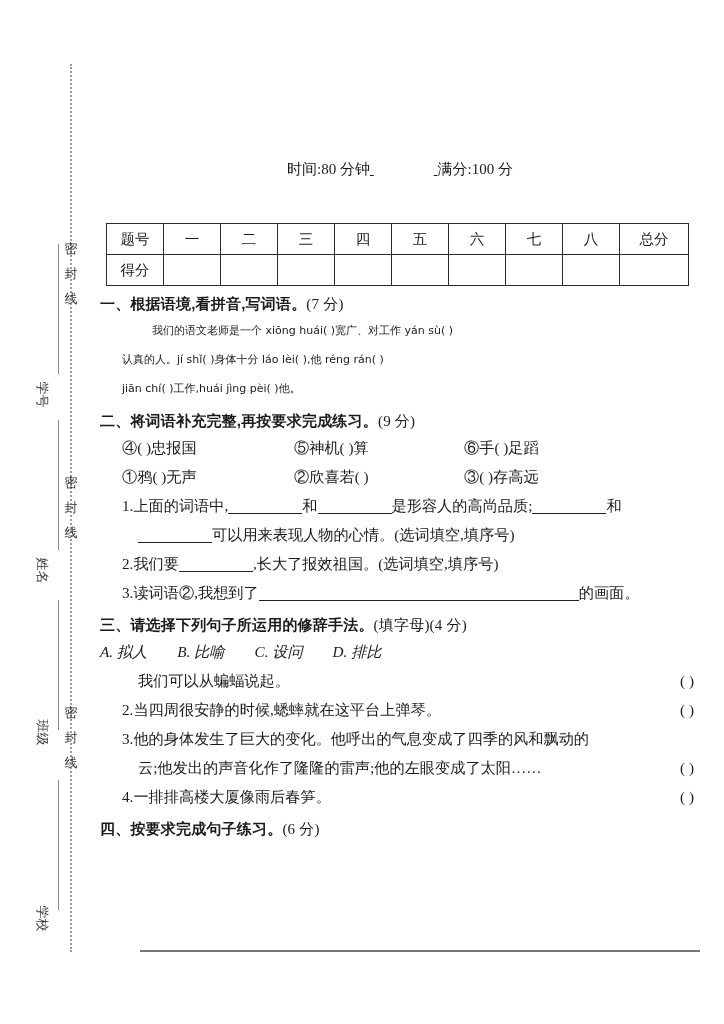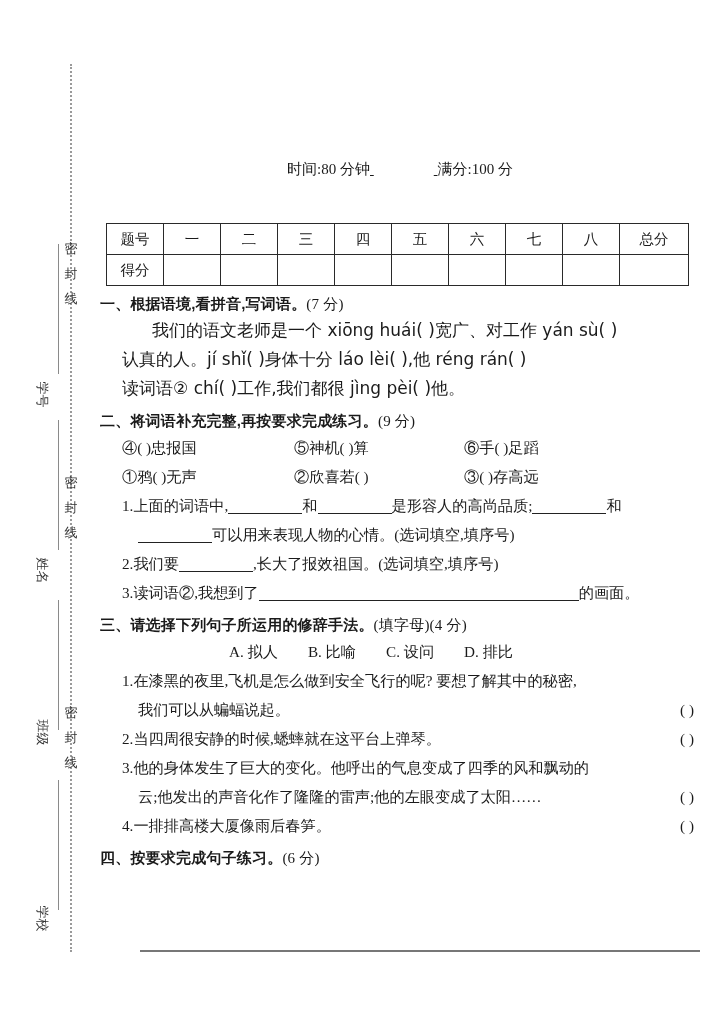--- a/index.html
+++ b/index.html
@@ -129,23 +129,23 @@
     font-weight: normal;
     font-family: Liberation Serif, serif;
   }
   .line {
     line-height: 29px;
     white-space: nowrap;
   }
   .indent1 { padding-left: 22px; }
   .indent2 { padding-left: 52px; }
   .indent3 { padding-left: 38px; }
-  .center-line { text-align: center; padding-right: 40px; }
-
-  .py { font-family: "DejaVu Sans", sans-serif; font-size: 17px; }
+  .center-line { padding-right: 40px; font-style: italic; }
+
+  .py { font-family: "DejaVu Sans", sans-serif; font-size: 11px; }
 
   .blank-u {
     display: inline-block;
     border-bottom: 1px solid #222;
     vertical-align: -3px;
   }
   .b-med  { width: 74px; }
   .b-long { width: 320px; }
   .tail-brk {
     position: absolute;
@@ -245,21 +245,21 @@
     </tbody>
   </table>
 
   <div class="qbody">
 
     <div class="sec-title">
       <span>一、根据语境,看拼音,写词语。</span><span class="pts">(7 分)</span>
     </div>
     <div class="line indent2 py">我们的语文老师是一个 xiōng huái(        )宽广、对工作 yán sù(        )</div>
     <div class="line indent1 py">认真的人。jí shǐ(        )身体十分 láo lèi(        ),他 réng rán(        )</div>
-    <div class="line indent1 py">读词语② chí(        )工作,我们都很 jìng pèi(        )他。</div>
+    <div class="line indent1 py">jiān chí(        )工作,huái jìng pèi(        )他。</div>
 
     <div class="sec-title">
       <span>二、将词语补充完整,再按要求完成练习。</span><span class="pts">(9 分)</span>
     </div>
     <div class="line indent1 idiom-grid">
       <span class="cellA">④(    )忠报国</span><span class="cellB">⑤神机(    )算</span><span>⑥手(    )足蹈</span>
     </div>
     <div class="line indent1 idiom-grid">
       <span class="cellA">①鸦(    )无声</span><span class="cellB">②欣喜若(    )</span><span>③(    )存高远</span>
     </div>
@@ -279,23 +279,20 @@
       <span>3.</span><span>读词语②,我想到了</span><span class="blank-u b-long"></span><span>的画面。</span>
     </div>
 
     <div class="sec-title">
       <span>三、请选择下列句子所运用的修辞手法。</span><span class="pts">(填字母)(4 分)</span>
     </div>
     <div class="line center-line opt-row">
       <span class="opt">A. 拟人</span><span class="opt">B. 比喻</span><span class="opt">C. 设问</span><span class="opt">D. 排比</span>
     </div>
 
-    <div class="line indent1">
-      <span>1.</span><span>在漆黑的夜里,飞机是怎么做到安全飞行的呢? 要想了解其中的秘密,</span>
-    </div>
     <div class="line indent3 rowrel">
       <span>我们可以从蝙蝠说起。</span>
       <span class="tail-brk">(        )</span>
     </div>
 
     <div class="line indent1 rowrel">
       <span>2.</span><span>当四周很安静的时候,蟋蟀就在这平台上弹琴。</span>
       <span class="tail-brk">(        )</span>
     </div>
 

